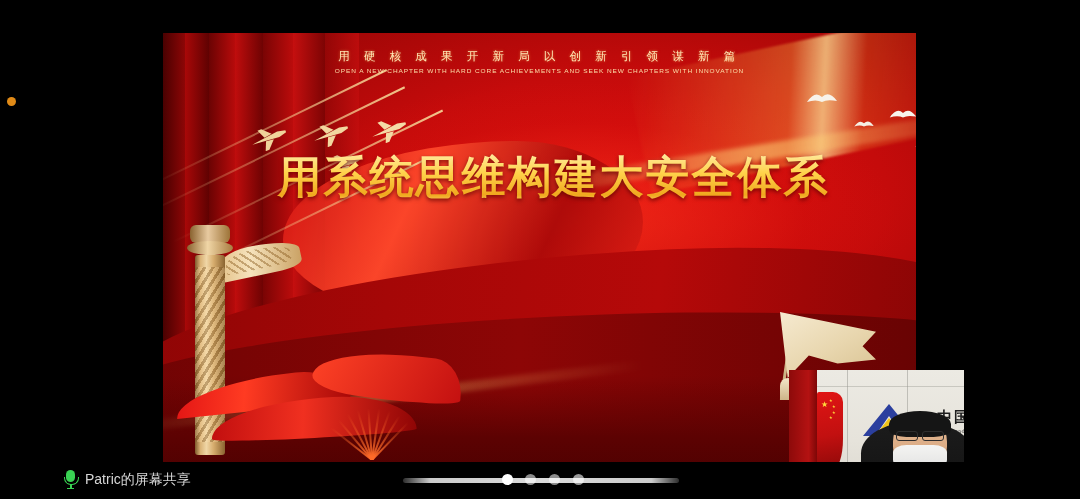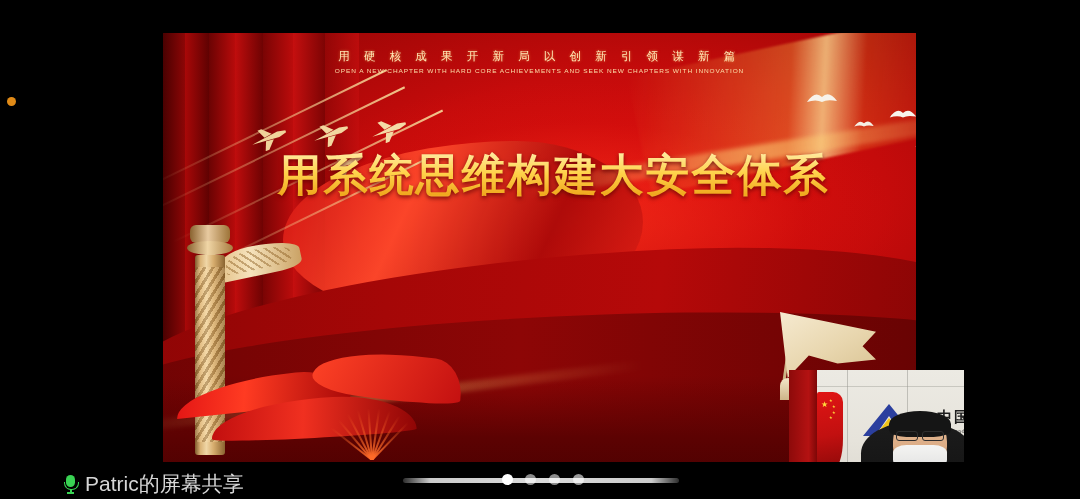--- a/index.html
+++ b/index.html
@@ -104,41 +104,41 @@
     background:linear-gradient(180deg,#f2e5c8,#cdb488);}
 
   
   .hdr-wrap{position:absolute;left:0;right:0;top:16px;text-align:center;z-index:9;}
   .hdr-cn{font-size:11.5px;letter-spacing:5.5px;color:#ffe9b8;
     text-shadow:0 0 3px rgba(255,200,90,.6);white-space:nowrap;}
   .hdr-en{margin-top:3px;font-size:6.5px;letter-spacing:.9px;color:#ffe4ae;opacity:.95;
     white-space:nowrap;transform:scaleY(.95);}
 
   .title-wrap{position:absolute;left:0;right:0;top:115px;text-align:center;z-index:10;}
-  .t-line{font-family:Liberation Mono, monospace;font-weight:bold;
+  .t-line{font-family:Liberation Serif, serif;font-weight:bold;
     font-size:44px;line-height:60px;letter-spacing:2px;white-space:nowrap;
     color:#ffd24a;
     background:linear-gradient(180deg,#fff0b4 0%,#ffd24a 42%,#f0a81e 78%,#ffe58f 100%);
     -webkit-background-clip:text;background-clip:text;-webkit-text-fill-color:transparent;
     filter:drop-shadow(0 2px 2px rgba(90,0,0,.75));margin-left:28px;}
   .t-line.l2{font-size:45px;}
 
   
   .plane{position:absolute;color:#f3d99a;}
   .trail{position:absolute;height:2px;
     background:linear-gradient(90deg,rgba(240,200,120,0),rgba(246,214,150,.92));
     transform-origin:left center;}
 
   
   .dove{position:absolute;}
 
   
   #bottombar{position:absolute;left:0;bottom:0;width:1080px;height:37px;background:#000;}
   .share-label{position:absolute;left:64px;top:8px;display:flex;align-items:center;gap:8px;}
-  .share-text{color:#d6d6d6;font-size:21px;}
+  .share-text{color:#d6d6d6;font-size:14px;}
   .mic{position:relative;width:13px;height:19px;}
   .mic-cap{position:absolute;left:2px;top:0;width:9px;height:12px;border-radius:5px;background:#39d353;}
   .mic-arc{position:absolute;left:0;top:7px;width:13px;height:7px;border:1.6px solid #39d353;
     border-top:none;border-radius:0 0 7px 7px;}
   .mic-stem{position:absolute;left:5.5px;top:14px;width:2px;height:4px;background:#39d353;}
   .mic-base{position:absolute;left:3px;top:17.5px;width:7px;height:1.8px;background:#39d353;}
 
   .pager{position:absolute;left:403px;top:8px;width:276px;height:19px;}
   .pager-track{position:absolute;left:0;top:7.5px;width:276px;height:5px;border-radius:3px;
     background:linear-gradient(90deg,rgba(255,255,255,.18) 0%,rgba(255,255,255,.8) 10%,rgba(255,255,255,.86) 50%,rgba(255,255,255,.8) 90%,rgba(255,255,255,.18) 100%);}

